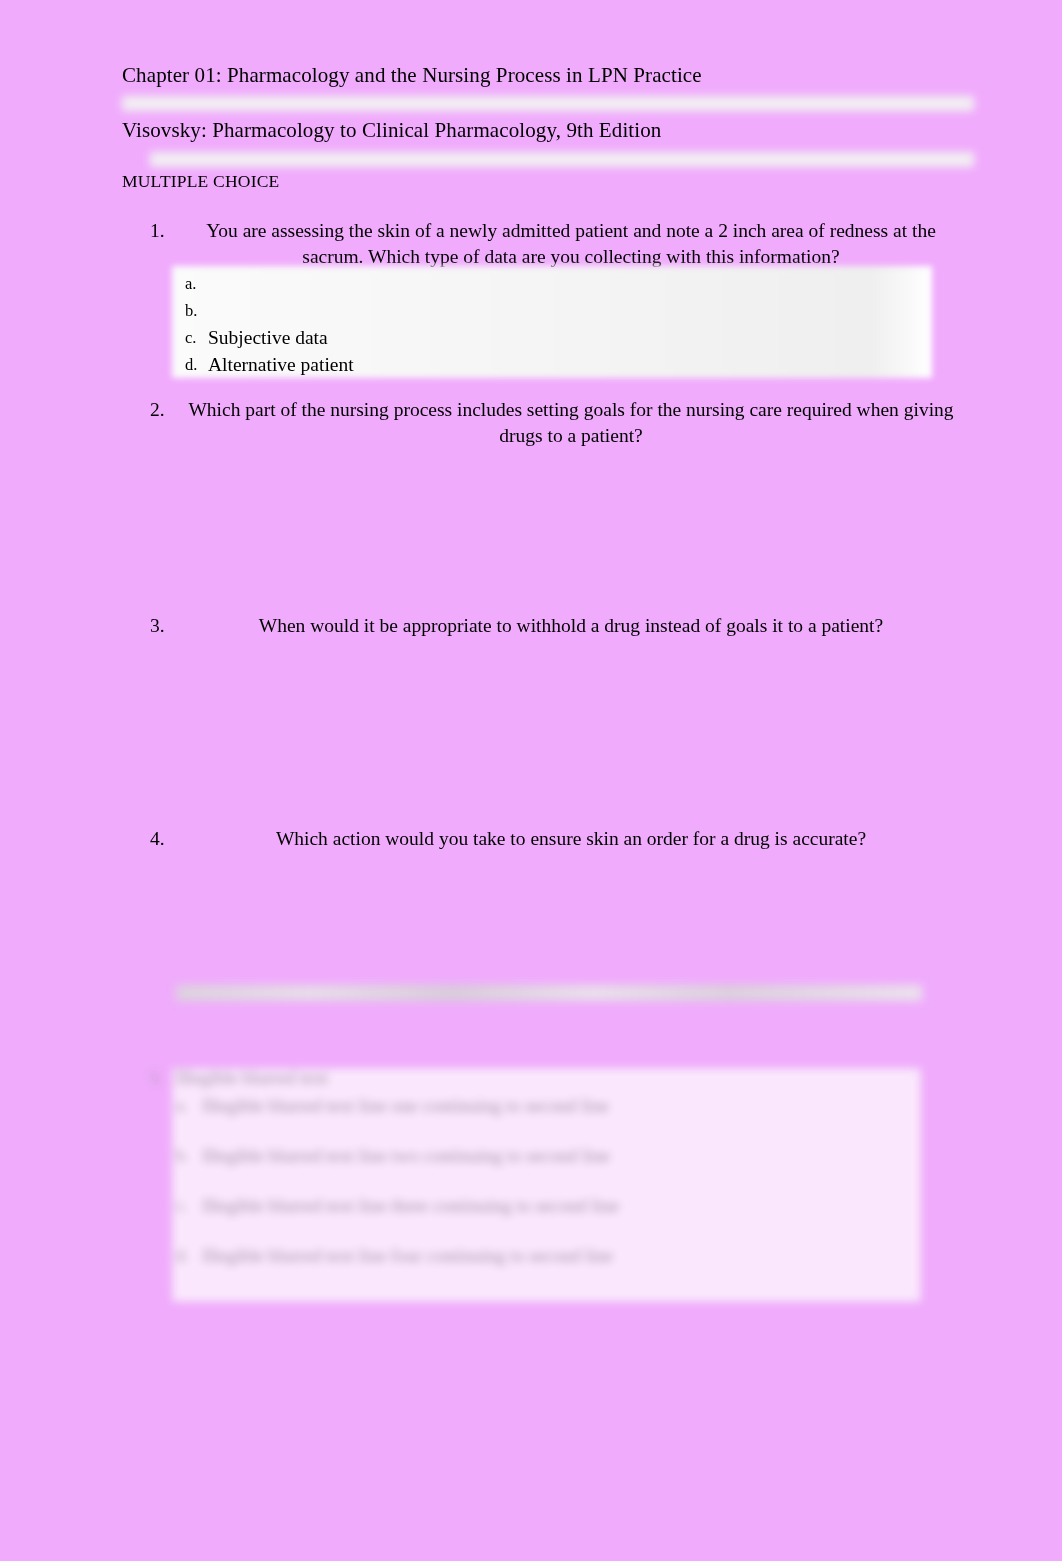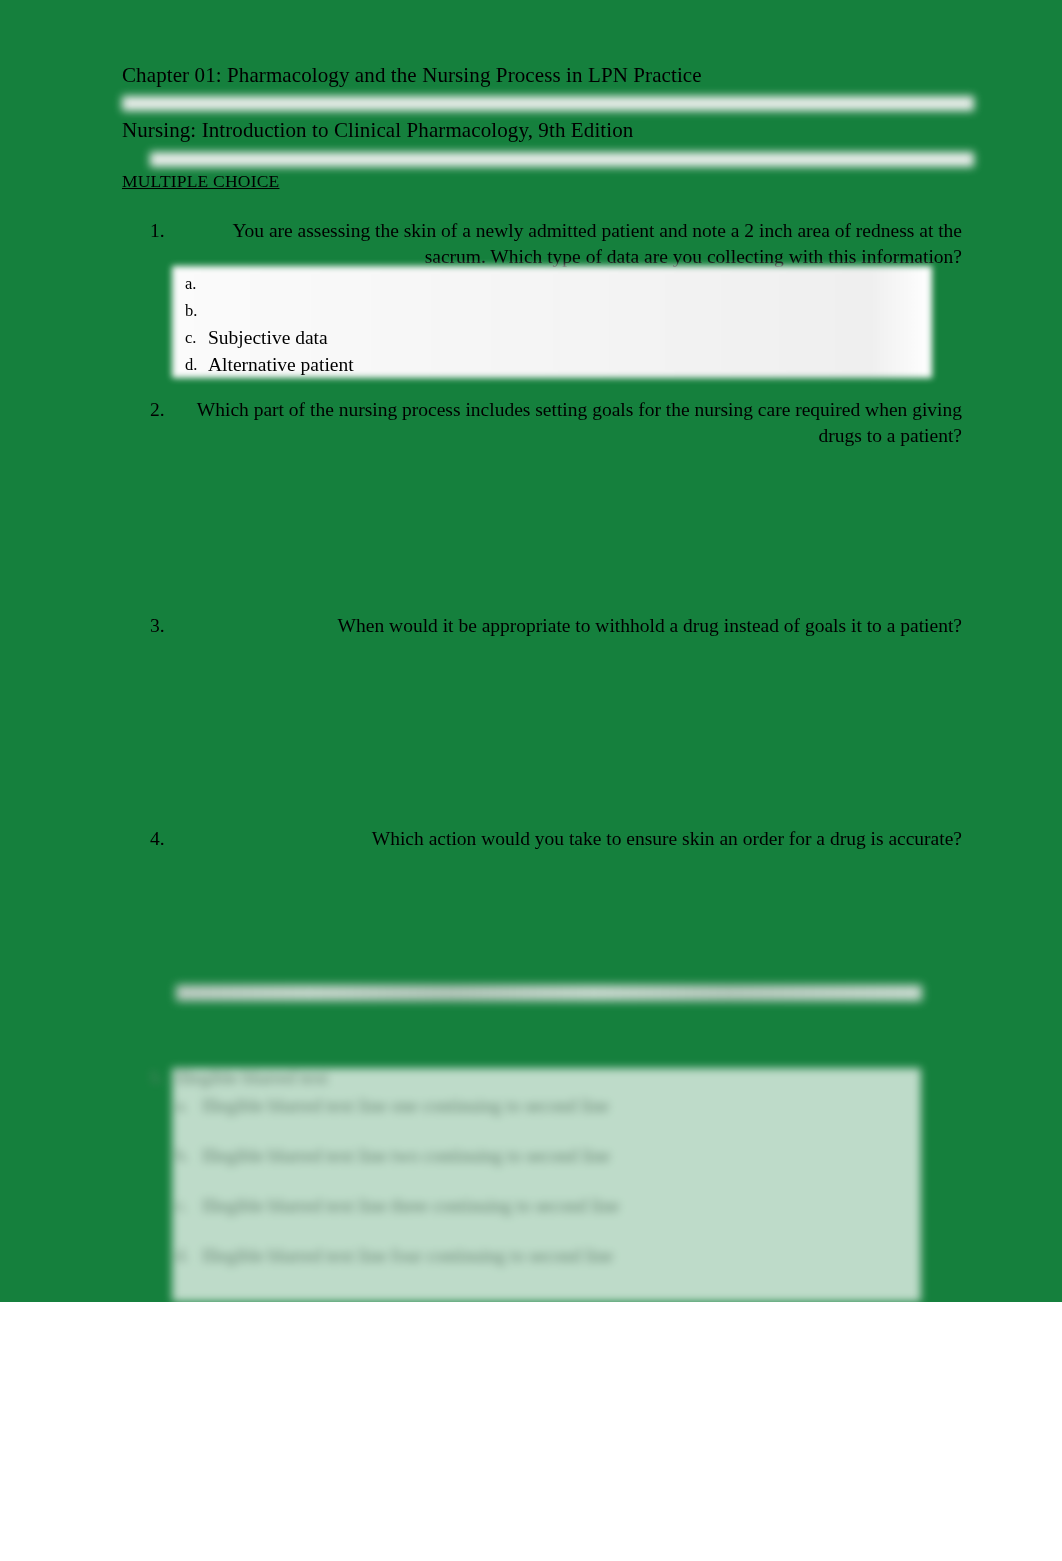--- a/index.html
+++ b/index.html
@@ -3,22 +3,22 @@
 <meta charset="utf-8">
 <style>
   html, body {
     margin: 0;
     padding: 0;
     background: #ffffff;
   }
   .page {
     position: relative;
     width: 1062px;
-    height: 1302px;
-    background: #15803d;
+    height: 1561px;
+    background: #f0abfc;
     font-family: "Liberation Serif", "DejaVu Serif", serif;
     color: #000000;
     overflow: hidden;
   }
 
   
   .chapter-title {
     position: absolute;
     left: 122px;
     top: 62px;
@@ -37,21 +37,20 @@
     white-space: nowrap;
   }
   .section-label {
     position: absolute;
     left: 122px;
     top: 171px;
     font-size: 17.5px;
     line-height: 21px;
     letter-spacing: 0.2px;
     white-space: nowrap;
-    text-decoration: underline;
   }
 
   
   .ghost-band {
     position: absolute;
     background: #f2f2f2;
     filter: blur(4px);
     opacity: 0.95;
   }
   .ghost-band.b1 { left: 122px; top: 96px;  width: 852px; height: 15px; }
@@ -70,21 +69,21 @@
   .q-num {
     width: 30px;
     flex: 0 0 30px;
     font-size: 19.5px;
     line-height: 25.5px;
   }
   .q-text {
     flex: 1 1 auto;
     font-size: 19.5px;
     line-height: 25.5px;
-    text-align: right;
+    text-align: center;
   }
 
   
   .opts {
     margin-top: 1px;
     margin-left: 30px;
     position: relative;
   }
   .opt-row {
     display: flex;
@@ -175,21 +174,21 @@
 </style>
 </head>
 <body>
 
 <div class="page">
 
   <div class="ghost-band b1"></div>
   <div class="ghost-band b2"></div>
 
   <div class="chapter-title">Chapter 01: Pharmacology and the Nursing Process in LPN Practice</div>
-  <div class="edition-title">Nursing: Introduction to Clinical Pharmacology, 9th Edition</div>
+  <div class="edition-title">Visovsky: Pharmacology to Clinical Pharmacology, 9th Edition</div>
   <div class="section-label">MULTIPLE CHOICE</div>
 
   <div class="q" style="top:218px;">
     <div class="q-row">
       <div class="q-num">1.</div>
       <div class="q-text">You are assessing the skin of a newly admitted patient and note a 2 inch area of redness at the sacrum. Which type of data are you collecting with this information?</div>
     </div>
     <div class="opts">
       <div class="opts-shade"></div>
       <div class="opt-row">

